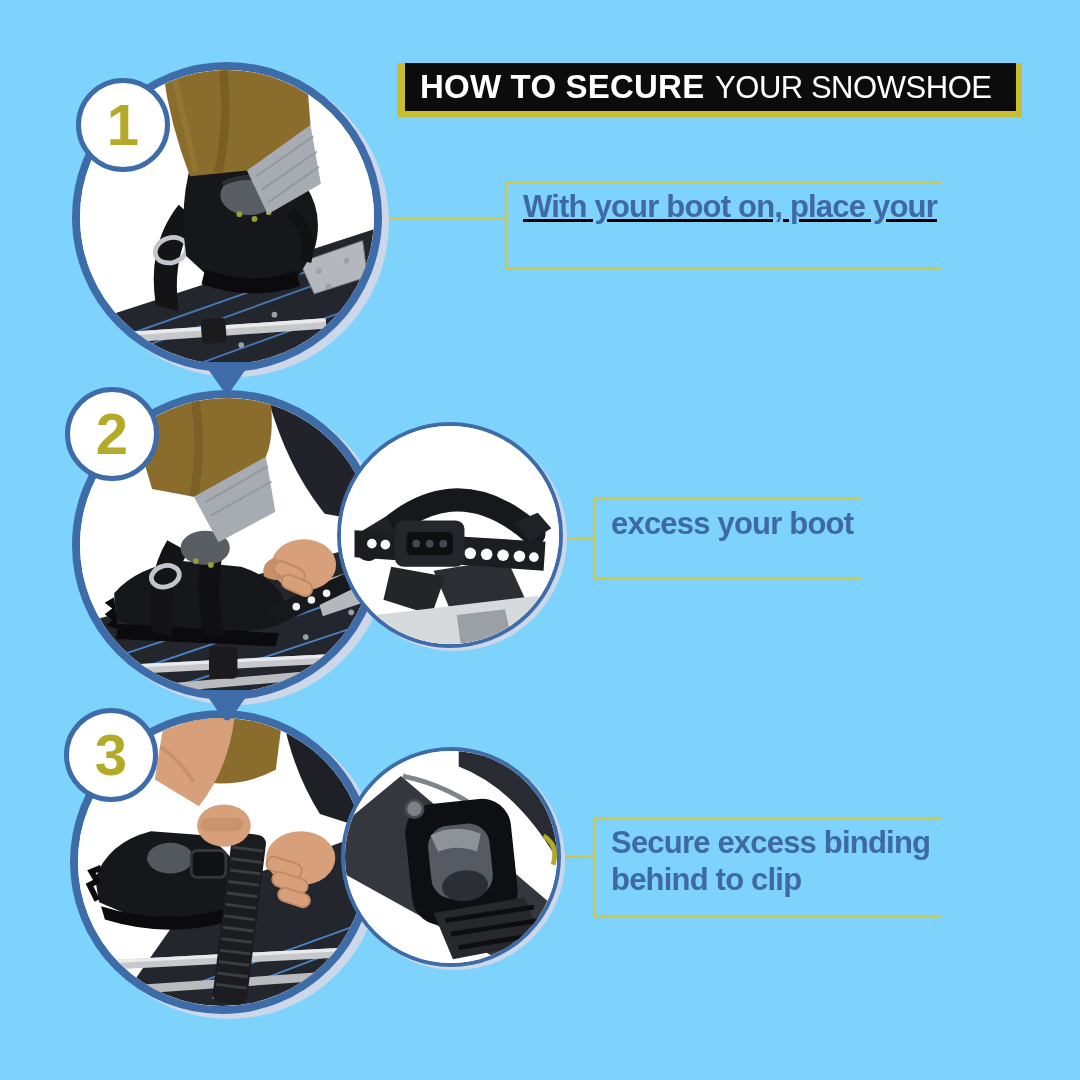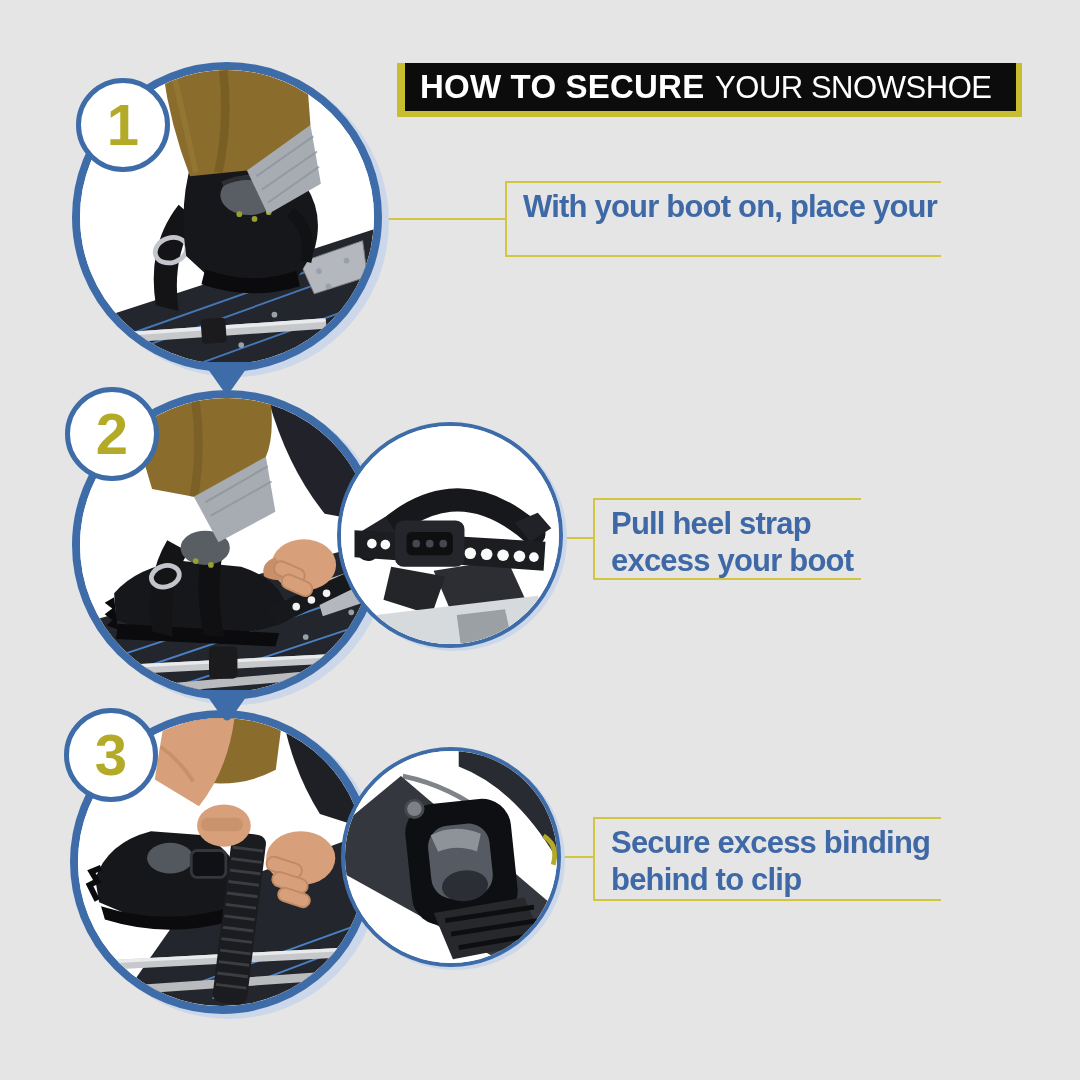--- a/index.html
+++ b/index.html
@@ -5,21 +5,21 @@
   :root{
     --blue:#3e6ca8;
     --blue-text:#3e68a6;
     --olive:#b3ab28;
     --line-yellow:#d2c63e;
     --header-accent:#c8bd31;
     --shadow-blue:#ccd8e9;
   }
   html,body{margin:0;padding:0;background:#ffffff;}
   .canvas{
-    position:relative;width:1080px;height:1080px;background:#e5e5e5;
+    position:relative;width:1080px;height:1080px;background:#7dd3fc;
     font-family:"Liberation Sans",sans-serif;overflow:hidden;
   }
   
   .header-accent{position:absolute;left:397px;top:63px;width:625px;height:54px;background:var(--header-accent);}
   .header-bar{
     position:absolute;left:405px;top:63px;width:611px;height:48px;background:#0c0c0c;
     display:flex;align-items:center;padding-left:15px;box-sizing:border-box;white-space:nowrap;
   }
   .header-strong{color:#ffffff;font-weight:bold;font-size:33px;letter-spacing:0.2px;}
   .header-regular{color:#ffffff;font-weight:normal;font-size:32px;letter-spacing:-0.5px;margin-left:11px;display:inline-block;transform:scaleX(.97);transform-origin:left center;}
@@ -47,34 +47,34 @@
   }
   .callout .line{
     font-size:31px;font-weight:bold;color:var(--blue-text);line-height:37px;
     letter-spacing:-0.8px;white-space:nowrap;
   }
   
   .s1-circle{left:72px;top:62px;width:294px;height:294px;}
   .s1-badge{left:76px;top:78px;}
   .s1-tail{left:203px;top:362px;}
   .s1-connector{left:382px;top:218px;width:123px;}
-  .s1-callout{left:505px;top:181px;width:436px;height:76px;}
+  .s1-callout{left:505px;top:181px;width:436px;height:88px;text-decoration:underline;}
   
   .s2-circle{left:72px;top:390px;width:294px;height:294px;}
   .s2-badge{left:65px;top:387px;}
   .s2-tail{left:203px;top:690px;}
   .s2-small{left:337px;top:422px;width:218px;height:218px;}
   .s2-connector{left:558px;top:537px;width:35px;}
   .s2-callout{left:593px;top:498px;width:268px;height:82px;}
   
   .s3-circle{left:70px;top:710px;width:288px;height:288px;}
   .s3-badge{left:64px;top:708px;}
   .s3-small{left:341px;top:747px;width:212px;height:212px;}
   .s3-connector{left:555px;top:856px;width:38px;}
-  .s3-callout{left:593px;top:817px;width:348px;height:84px;}
+  .s3-callout{left:593px;top:817px;width:348px;height:100px;}
 </style>
 </head>
 <body>
 
 <div class="canvas">
 
   <div class="header-accent"></div>
   <div class="header-bar">
     <span class="header-strong">HOW TO SECURE</span>
     <span class="header-regular">YOUR SNOWSHOE</span>
@@ -226,21 +226,20 @@
       <rect x="56" y="98" width="72" height="48" rx="9" fill="#24262b"></rect>
       <rect x="68" y="110" width="48" height="24" rx="5" fill="#0e0f11"></rect>
       <g fill="#45484e">
           <circle cx="78" cy="122" r="4"></circle>
           <circle cx="92" cy="122" r="4"></circle>
           <circle cx="106" cy="122" r="4"></circle>
         </g>
     </svg>
   </div>
   <div class="callout s2-callout">
-    <div class="line">Pull heel strap</div>
     <div class="line">excess your boot</div>
   </div>
 
   <div class="connector s3-connector"></div>
   <div class="big-circle s3-circle">
     <svg viewBox="0 0 300 300" aria-hidden="true">
       <rect width="300" height="300" fill="#ffffff"></rect>
       <polygon points="120,186 300,120 300,300 40,300" fill="#23262c"></polygon>
       <g stroke="#4a80c4" stroke-width="2">
           <line x1="140" y1="292" x2="298" y2="232"></line>

